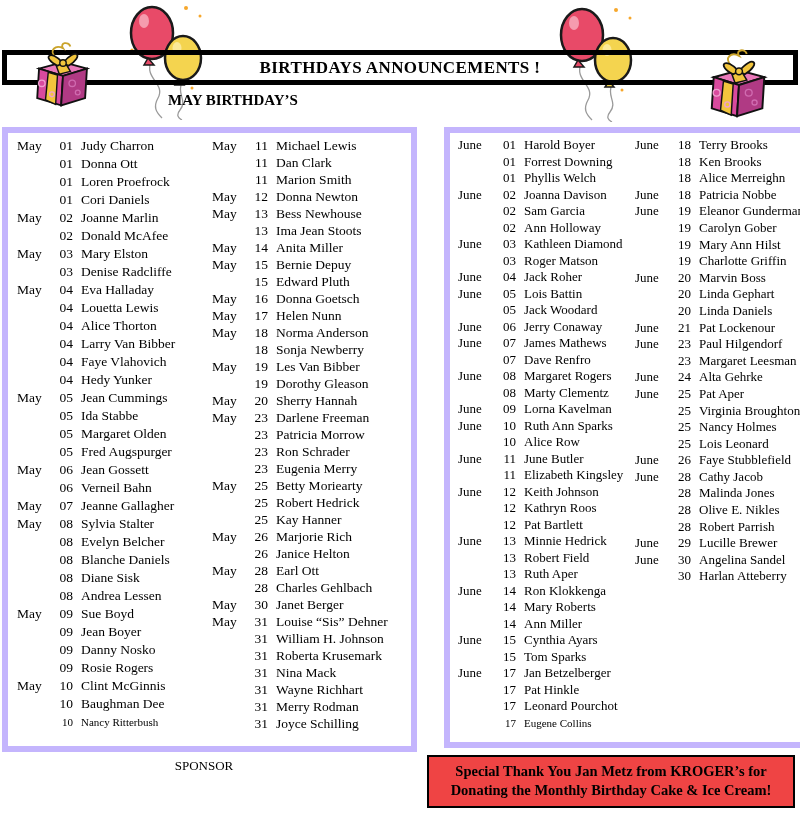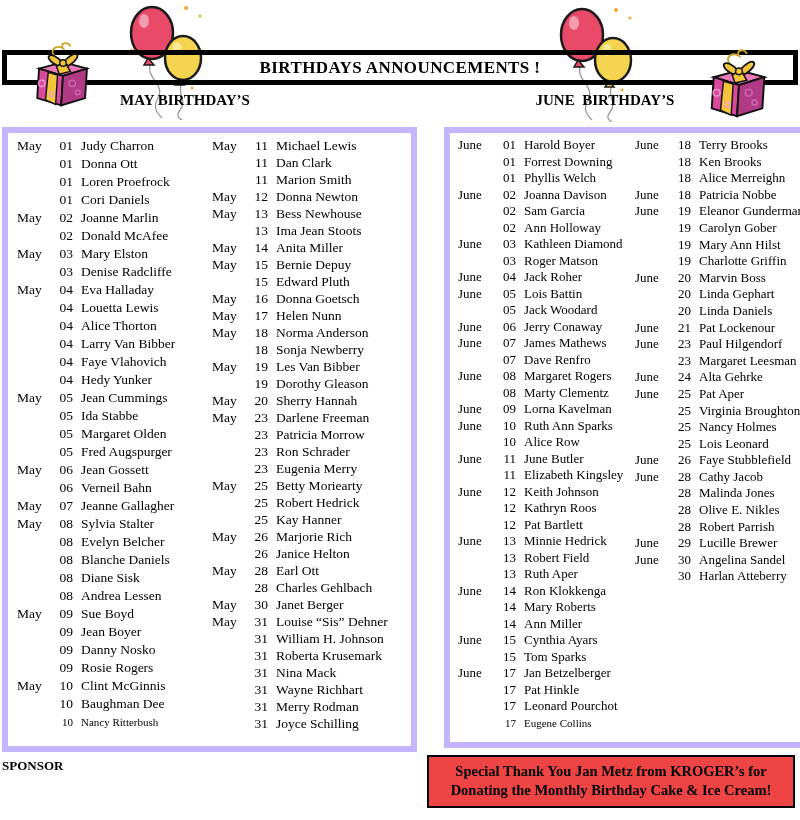--- a/index.html
+++ b/index.html
@@ -15,21 +15,21 @@
   
   .balloons{position:absolute;z-index:1;}
   .balloons-left{left:126px;top:2px;}
   .balloons-right{left:556px;top:4px;}
   .gift{position:absolute;z-index:3;}
   .gift-left{left:28px;top:40px;}
   .gift-right{left:700px;top:48px;}
 
   
   .section-heading{position:absolute;top:92px;font-weight:bold;font-size:15px;
-                   text-align:center;white-space:pre;z-index:3;}
+                   text-align:center;white-space:pre;z-index:3;padding-left:48px;}
   .heading-may{left:60px;width:250px;}
   .heading-june{left:480px;width:250px;}
 
   
   .list-box{position:absolute;border:6px solid #c4b5fd;background:#fff;}
   .box-may{left:2px;top:127px;width:403px;height:613px;}
   .box-june{left:444px;top:127px;width:376px;height:609px;}
 
   .col{position:absolute;top:4px;}
   .col-may1{left:9px;width:192px;font-size:13.5px;}
@@ -40,21 +40,21 @@
   .row{display:grid;column-gap:5px;}
   .col-may1 .row,.col-may2 .row{grid-template-columns:34px 17px 1fr;line-height:18px;}
   .col-may2 .row{line-height:17px;}
   .col-june1 .row{grid-template-columns:36px 17px 1fr;line-height:16.5px;}
   .col-june2 .row{grid-template-columns:34px 17px 1fr;line-height:16.6px;}
   .row .day{text-align:right;}
   .row .name{padding-left:3px;white-space:nowrap;}
   .row.small{font-size:11px;}
 
   
-  .sponsor{position:absolute;left:2px;top:758px;width:404px;font-weight:bold;}
+  .sponsor{position:absolute;left:2px;top:758px;width:404px;text-align:center;font-weight:normal;}
   .sponsor-line1{font-size:13px;}
   .sponsor-line2{font-size:13.5px;margin-top:7px;}
 
   
   .thanks-box{position:absolute;left:427px;top:755px;width:352px;height:39px;
               border:2px solid #000;padding:5px 6px;text-align:center;
               font-weight:bold;font-size:14.5px;line-height:1.32;z-index:3;background:#ef4444;}
 </style>
 </head>
 <body>
@@ -121,21 +121,20 @@
     <path d="M38 24 C24 8 14 18 32 27 Z" fill="#f2c53d" stroke="#111" stroke-width="1.8"></path>
     <path d="M38 24 C52 6 62 16 44 27 Z" fill="#f2c53d" stroke="#111" stroke-width="1.8"></path>
     <circle cx="38" cy="24" r="3.5" fill="#f2c53d" stroke="#111" stroke-width="1.5"></circle>
     <circle cx="15" cy="46" r="3.5" fill="none" stroke="#f0a0d0" stroke-width="1.4"></circle>
     <circle cx="26" cy="58" r="2.6" fill="none" stroke="#f0a0d0" stroke-width="1.4"></circle>
     <circle cx="48" cy="46" r="3.5" fill="none" stroke="#d06bb0" stroke-width="1.4"></circle>
     <circle cx="54" cy="56" r="2.6" fill="none" stroke="#d06bb0" stroke-width="1.4"></circle>
   </svg>
 
   <div class="section-heading heading-may">MAY BIRTHDAY’S</div>
-  <div class="section-heading heading-june">JUNE  BIRTHDAY’S</div>
 
   <div class="list-box box-may">
     <div class="col col-may1">
         <div class="row">
           <span class="month">May</span>
           <span class="day">01</span>
           <span class="name">Judy Charron</span>
         </div>
         <div class="row">
           <span class="month"></span>

